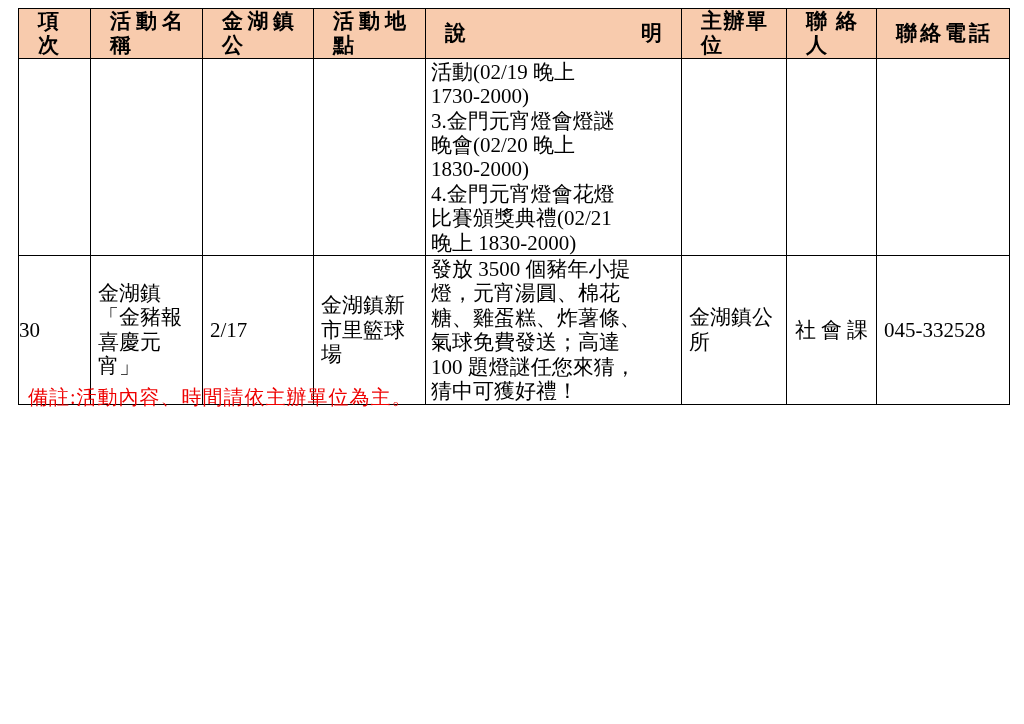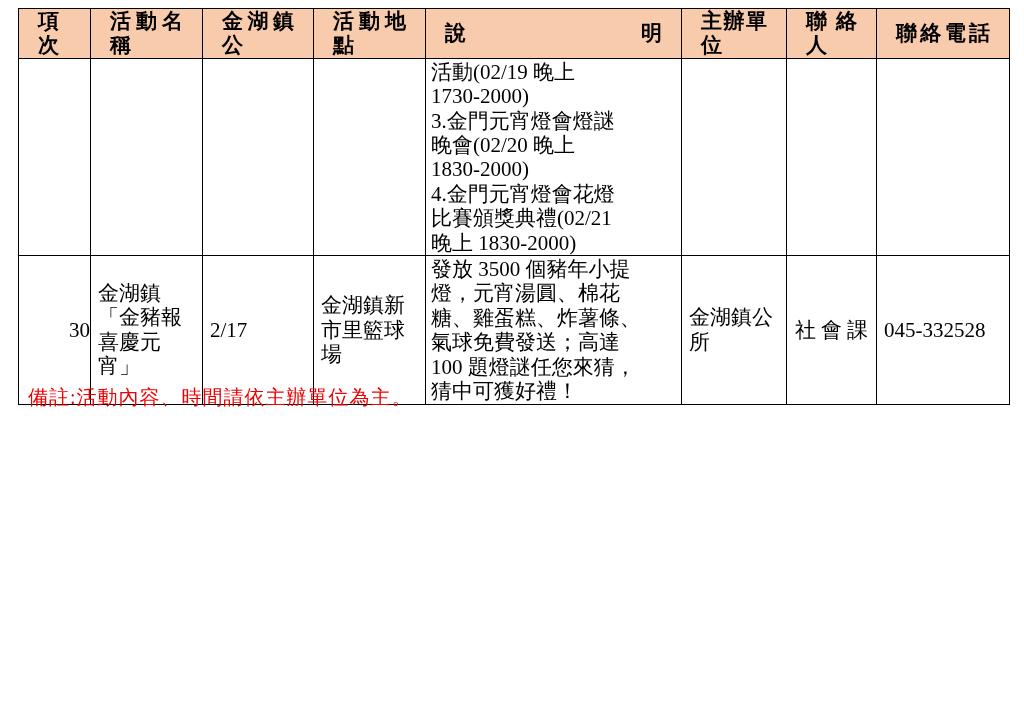--- a/index.html
+++ b/index.html
@@ -40,21 +40,21 @@
     margin-top: 48px;
   }
   tr.row-cont { height: 195px; border-radius: 8px; }
   tr.row-main { height: 148px; }
   td.cell-desc {
     vertical-align: top;
     text-align: left;
     padding: 1px 4px 0 5px;
   }
   td.cell-item {
-    text-align: right;
+    text-align: left;
     vertical-align: middle;
   }
   td.cell-left {
     text-align: left;
     vertical-align: middle;
     padding: 0 4px 0 7px;
   }
   td.cell-dist {
     vertical-align: middle;
     padding: 0 8px;

